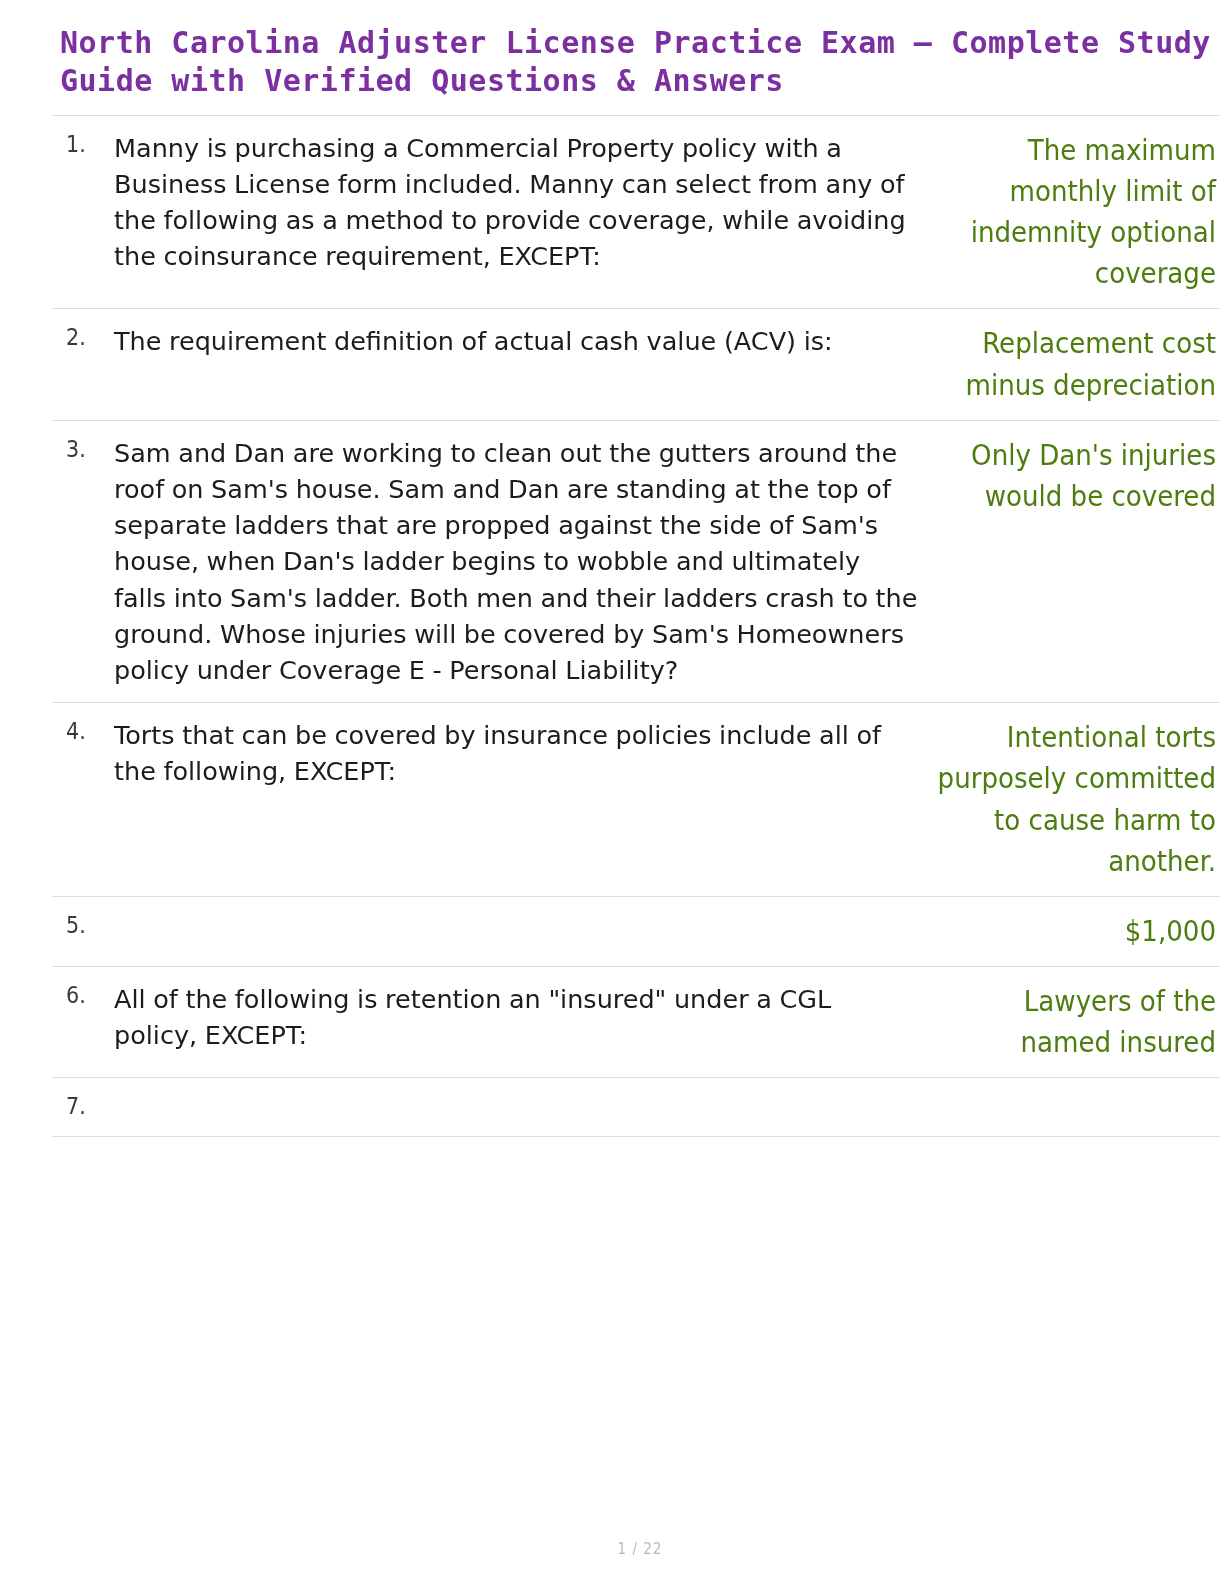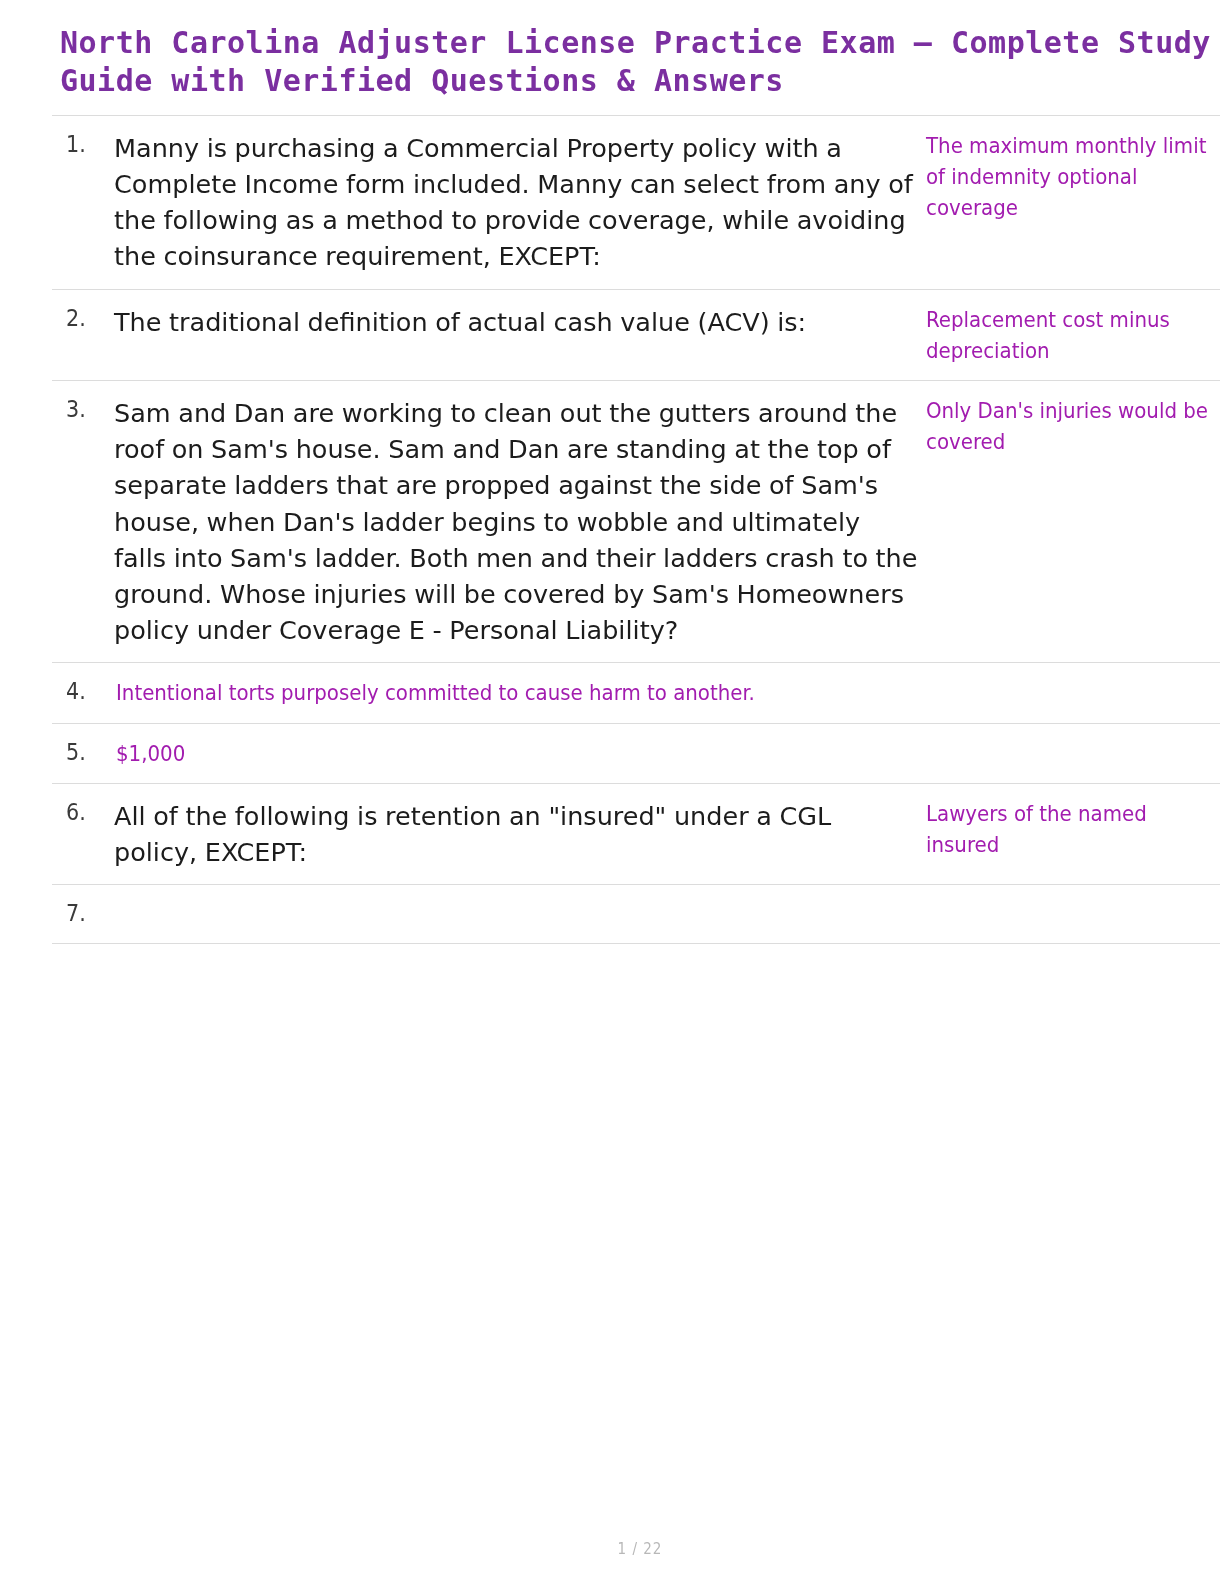--- a/index.html
+++ b/index.html
@@ -65,26 +65,27 @@
     line-height: 1.42;
     color: #1c1c1c;
     padding-right: 6px;
     box-sizing: border-box;
     word-spacing: -0.5px;
   }
   .qa-answer {
     flex: 1 1 auto;
     font-family: "DejaVu Sans Condensed", "DejaVu Sans", sans-serif;
     font-stretch: condensed;
-    font-size: 22px;
+    font-size: 29px;
     line-height: 1.42;
-    color: #a21caf;
+    color: #4d7c0f;
     padding-left: 2px;
     padding-right: 4px;
     box-sizing: border-box;
+    text-align: right;
   }
   .qa-row.empty .qa-question,
   .qa-row.empty .qa-answer {
     min-height: 30px;
   }
   .page-footer {
     position: absolute;
     left: 8px;
     right: 0;
     bottom: 26px;
@@ -100,38 +101,39 @@
 <body>
 
 <div class="page">
 
   <div class="doc-title">North Carolina Adjuster License Practice Exam — Complete Study Guide with Verified Questions &amp; Answers</div>
 
   <div class="qa-list">
 
     <div class="qa-row">
       <div class="qa-num">1.</div>
-      <div class="qa-question">Manny is purchasing a Commercial Property policy with a Complete Income form included. Manny can select from any of the following as a method to provide coverage, while avoiding the coinsurance requirement, EXCEPT:</div>
+      <div class="qa-question">Manny is purchasing a Commercial Property policy with a Business License form included. Manny can select from any of the following as a method to provide coverage, while avoiding the coinsurance requirement, EXCEPT:</div>
       <div class="qa-answer">The maximum monthly limit of indemnity optional coverage</div>
     </div>
 
     <div class="qa-row">
       <div class="qa-num">2.</div>
-      <div class="qa-question">The traditional definition of actual cash value (ACV) is:</div>
+      <div class="qa-question">The requirement definition of actual cash value (ACV) is:</div>
       <div class="qa-answer">Replacement cost minus depreciation</div>
     </div>
 
     <div class="qa-row">
       <div class="qa-num">3.</div>
       <div class="qa-question">Sam and Dan are working to clean out the gutters around the roof on Sam's house. Sam and Dan are standing at the top of separate ladders that are propped against the side of Sam's house, when Dan's ladder begins to wobble and ultimately falls into Sam's ladder. Both men and their ladders crash to the ground. Whose injuries will be covered by Sam's Homeowners policy under Coverage E - Personal Liability?</div>
       <div class="qa-answer">Only Dan's injuries would be covered</div>
     </div>
 
     <div class="qa-row">
       <div class="qa-num">4.</div>
+      <div class="qa-question">Torts that can be covered by insurance policies include all of the following, EXCEPT:</div>
       <div class="qa-answer">Intentional torts purposely committed to cause harm to another.</div>
     </div>
 
     <div class="qa-row">
       <div class="qa-num">5.</div>
       <div class="qa-answer">$1,000</div>
     </div>
 
     <div class="qa-row">
       <div class="qa-num">6.</div>

